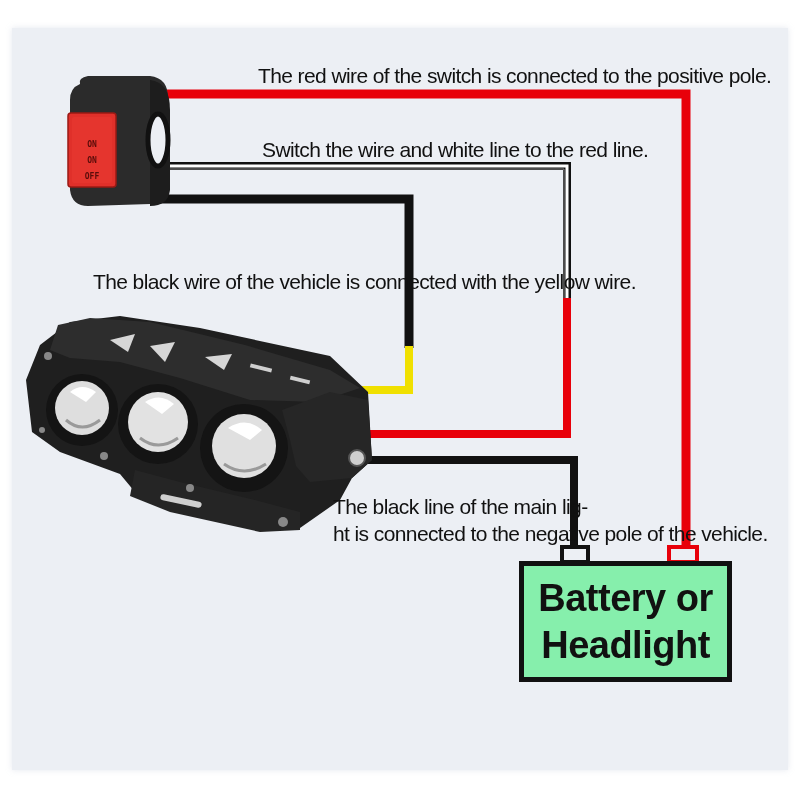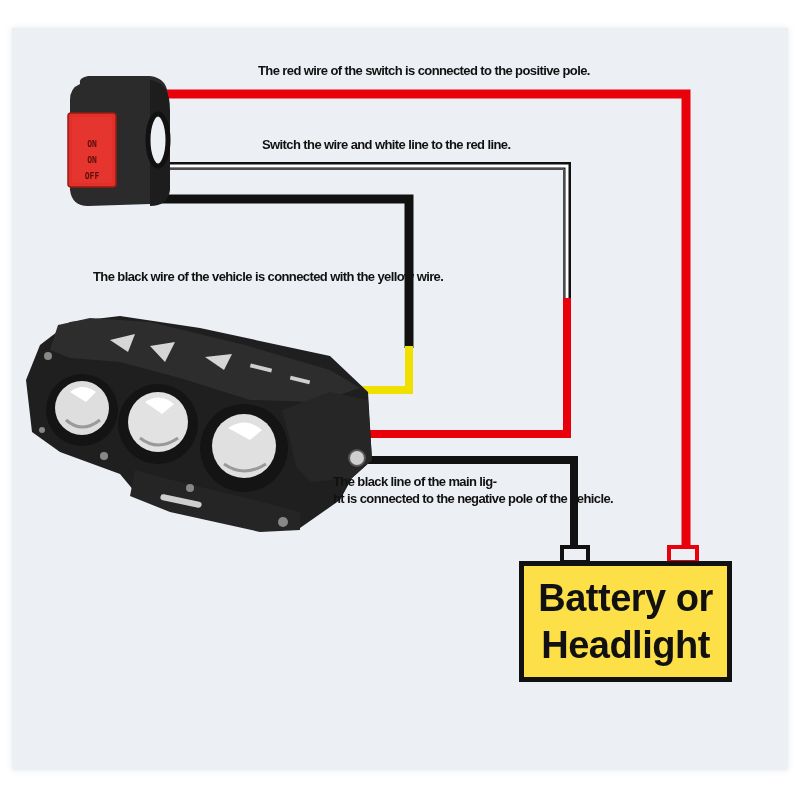--- a/index.html
+++ b/index.html
@@ -23,42 +23,41 @@
     .canvas {
       position: absolute;
       left: 0;
       top: 0;
       width: 800px;
       height: 800px;
     }
     .label {
       position: absolute;
       color: #111;
-      font-size: 13px;
+      font-size: 21px;
       letter-spacing: -0.6px;
       white-space: nowrap;
       line-height: 1.2;
-      font-weight: bold;
     }
     .label-multi {
       white-space: pre-line;
       line-height: 1.28;
     }
     .battery-box {
       position: absolute;
       left: 519px;
       top: 561px;
       width: 213px;
       height: 121px;
       border: 5px solid #111;
       box-sizing: border-box;
       display: flex;
       align-items: center;
       justify-content: center;
-      background: #fde047;
+      background: #86efac;
     }
     .battery-text {
       font-size: 38px;
       font-weight: bold;
       color: #111;
       text-align: center;
       line-height: 1.22;
       letter-spacing: -0.5px;
       white-space: pre-line;
     }
@@ -156,19 +155,19 @@
 
 <div style="position:absolute;left:82px;top:122px;width:20px;font-size:8px;font-weight:bold;color:#5a0d0a;text-align:center;line-height:16px;font-family:'DejaVu Sans Mono',monospace;margin-top:15px;">
   <div>ON</div>
   <div>ON</div>
   <div>OFF</div>
 </div>
 
 <div class="label" style="left:258px;top:63px;">The red wire of the switch is connected to the positive pole.</div>
 <div class="label" style="left:262px;top:137px;">Switch the wire and white line to the red line.</div>
 <div class="label" style="left:93px;top:269px;">The black wire of the vehicle is connected with the yellow wire.</div>
-<div class="label label-multi" style="left:333px;top:474px;">The black line of the main lig-
+<div class="label label-multi" style="left:333px;top:494px;">The black line of the main lig-
 ht is connected to the negative pole of the vehicle.</div>
 
 <div class="battery-box">
   <div class="battery-text">Battery or
 Headlight</div>
 </div>
 
 </body></html>

